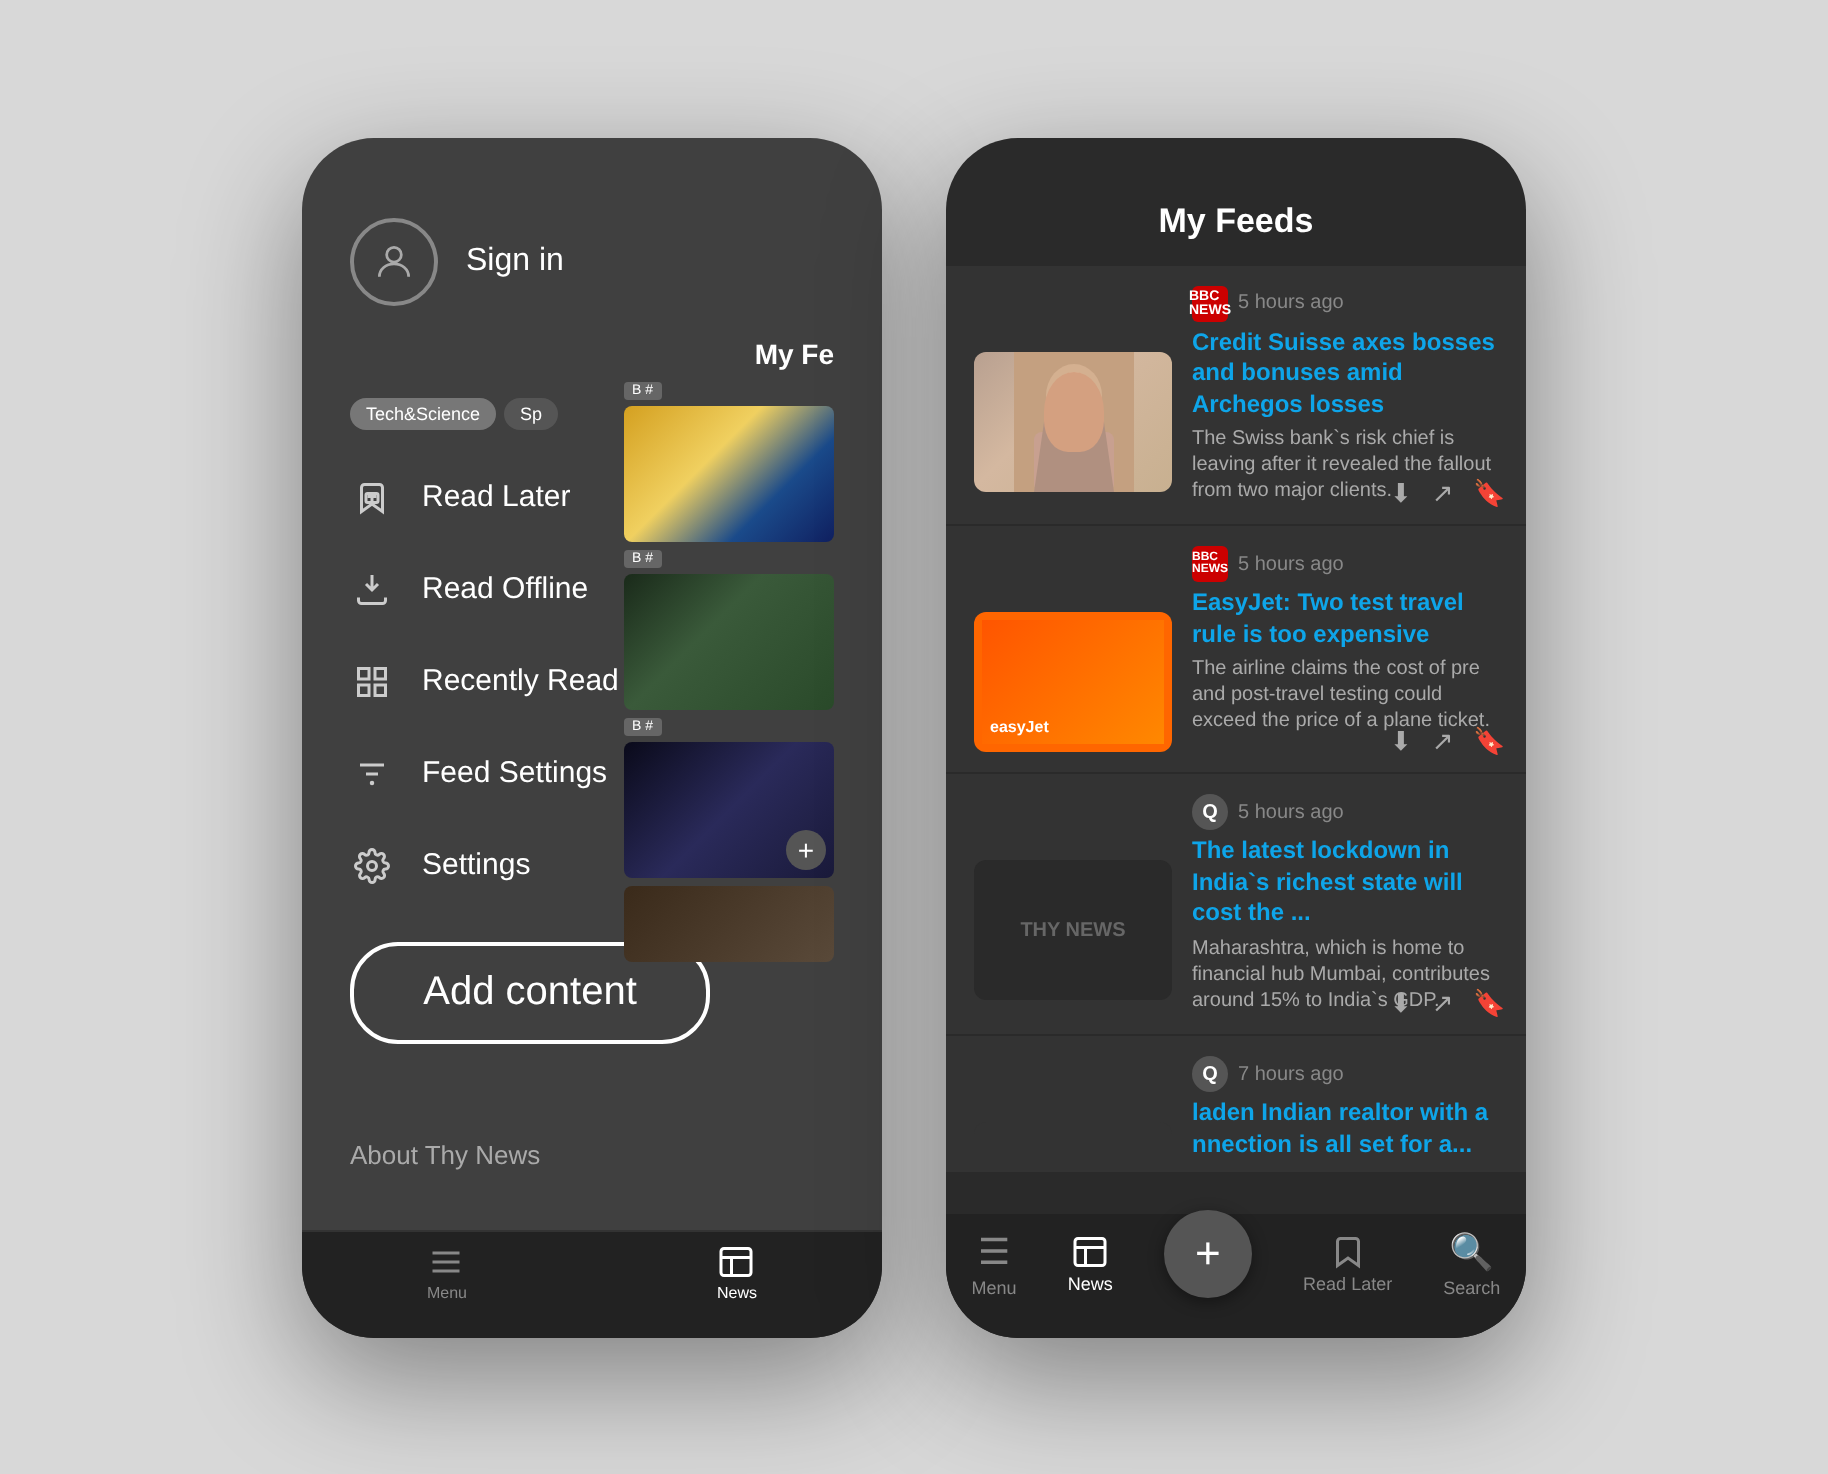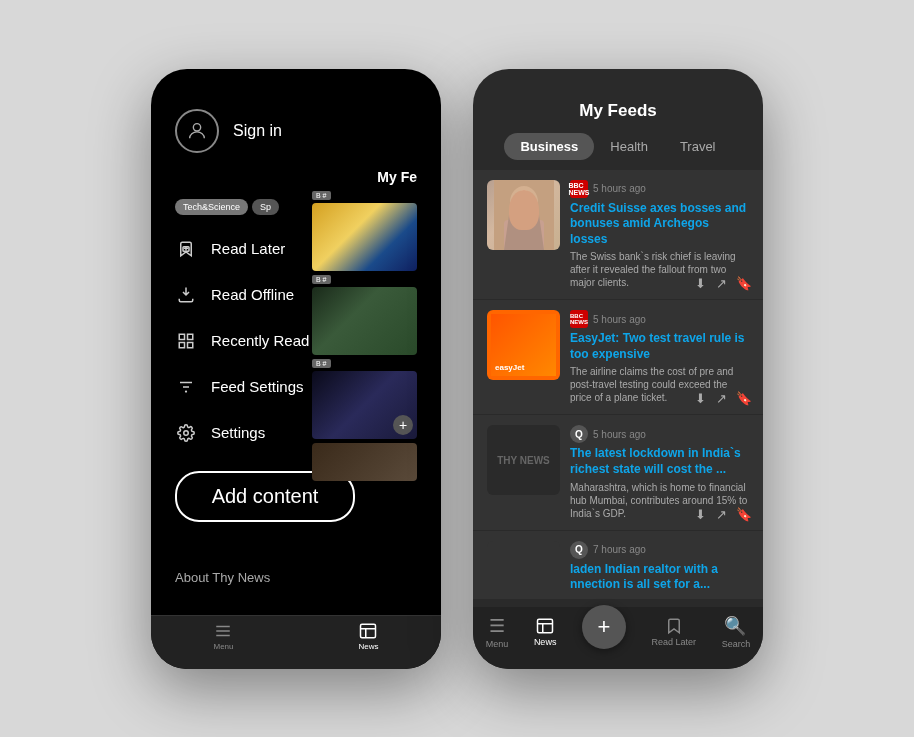--- a/index.html
+++ b/index.html
@@ -16,21 +16,21 @@
     .phones-container {
       display: flex;
       gap: 32px;
       align-items: center;
     }
 
     
     .phone-left {
       width: 290px;
       height: 600px;
-      background: #000000;
+      background: #404040;
       border-radius: 36px;
       overflow: hidden;
       position: relative;
       box-shadow: 0 20px 60px rgba(0,0,0,0.4);
       display: flex;
       flex-direction: column;
     }
 
     .left-header {
       padding: 40px 24px 16px;
@@ -189,25 +189,26 @@
     }
 
     .feed-card {
       background: #333;
       display: flex;
       gap: 10px;
       padding: 10px 14px;
       position: relative;
     }
     .card-image {
-      width: 73px;
+      width: 99px;
       height: 70px;
       border-radius: 6px;
       flex-shrink: 0;
       overflow: hidden;
+      margin-top: 33px;
     }
     .card-image.no-image {
       background: #2a2a2a;
       display: flex;
       align-items: center;
       justify-content: center;
       color: #aaa;
       font-size: 11px;
       text-align: center;
     }
@@ -511,25 +512,20 @@
         <span style="font-size:8px; color:#fff;">News</span>
       </div>
     </div>
   </div>
 
   <div class="phone-right">
     <div class="right-header">
       <span class="right-title">My Feeds</span>
     </div>
 
-    <div class="tabs-row">
-      <div class="tab-item active">Business</div>
-      <div class="tab-item">Health</div>
-      <div class="tab-item">Travel</div>
-    </div>
 
     <div class="feed-list">
 
       <div class="feed-card">
         <div class="card-image">
           <div class="img-woman">
             <svg width="60" height="70" viewBox="0 0 60 70">
               <rect width="60" height="70" fill="#c4a080"></rect>
               <ellipse cx="30" cy="22" rx="14" ry="16" fill="#d4b090"></ellipse>
               <ellipse cx="30" cy="22" rx="10" ry="12" fill="#e0c0a0"></ellipse>

